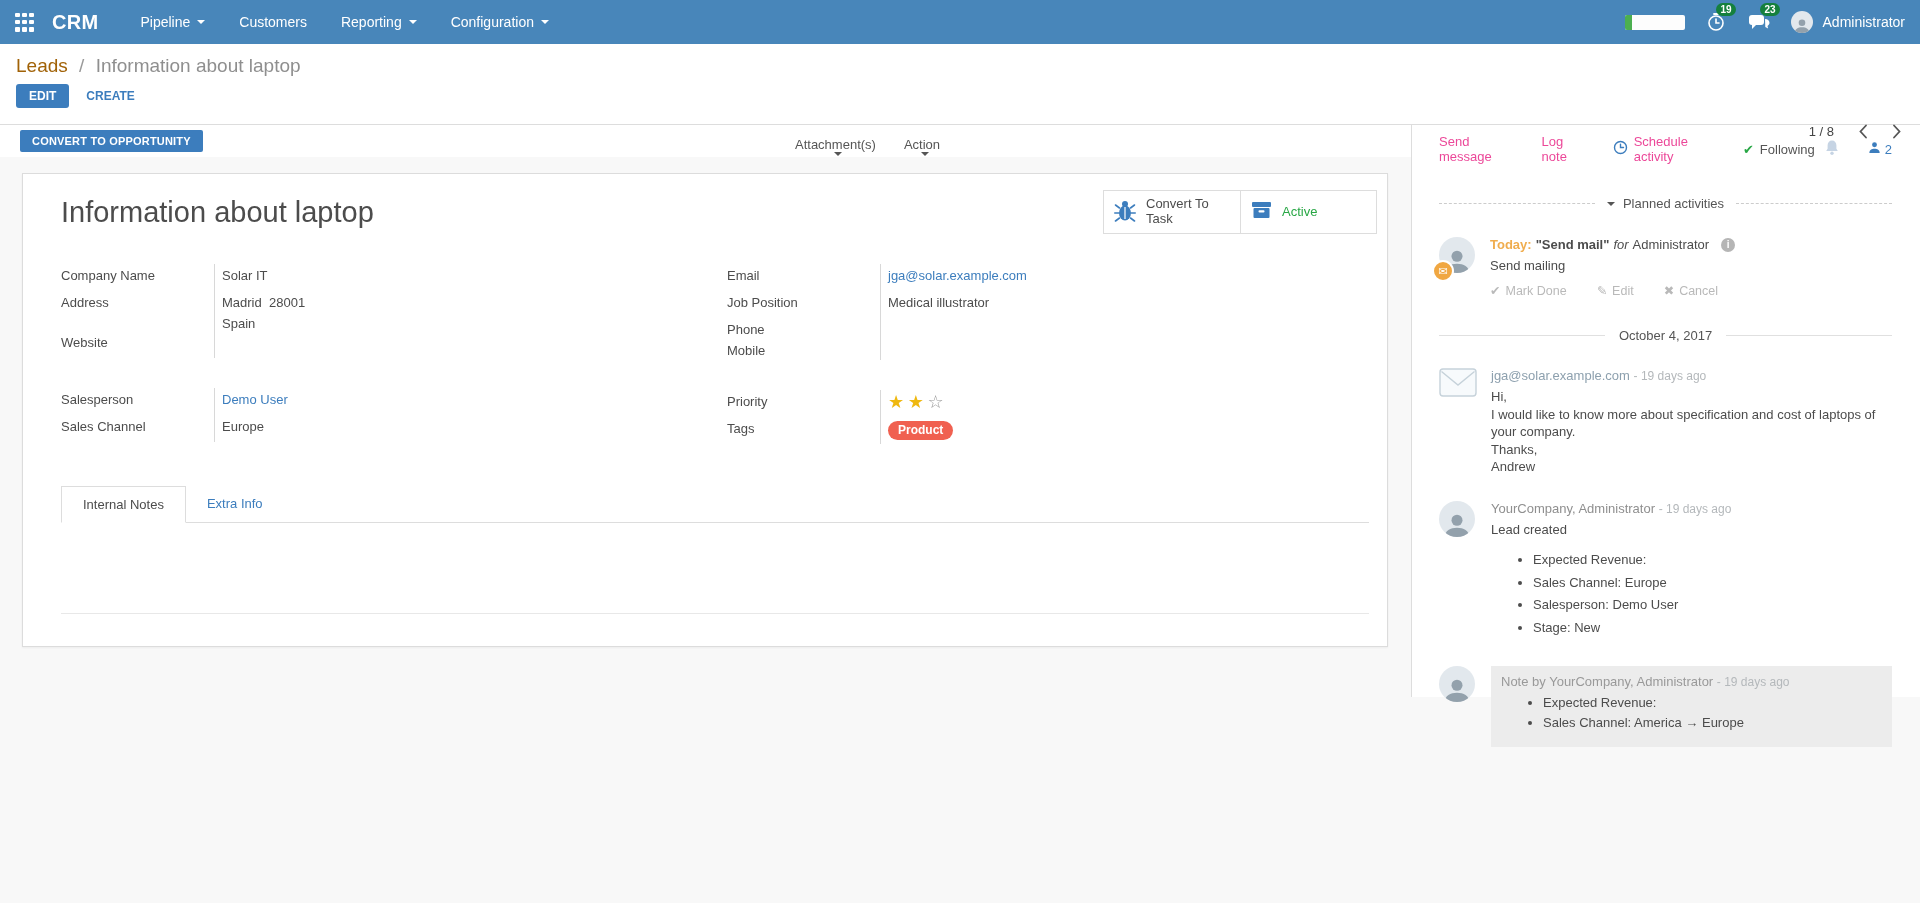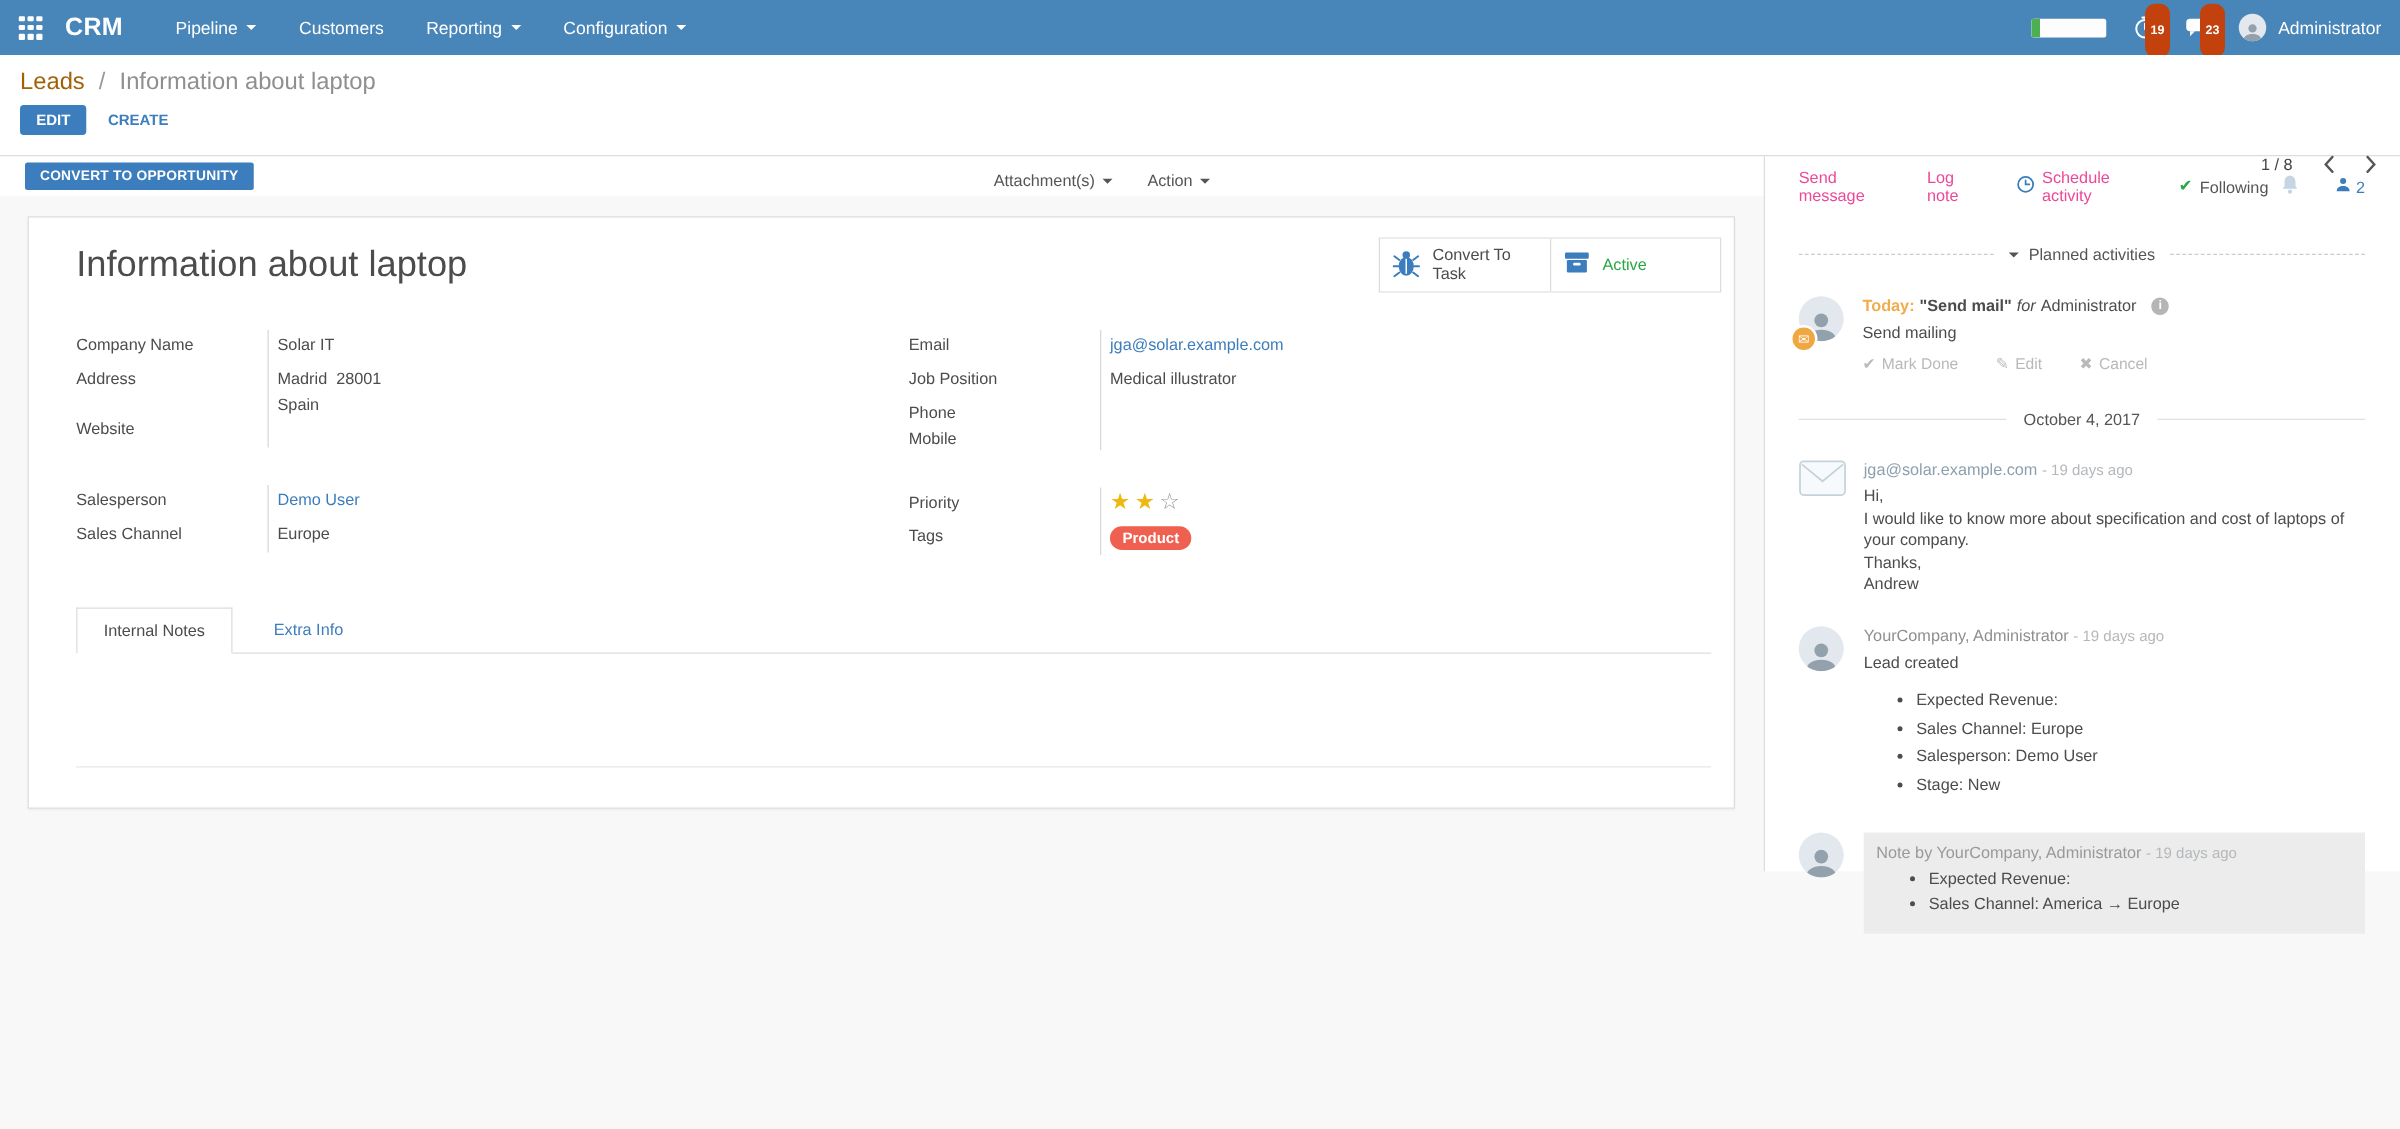--- a/index.html
+++ b/index.html
@@ -12,35 +12,35 @@
   .apps-grid { width:19px; height:19px; display:grid; grid-template-columns:repeat(3,1fr); gap:2.5px; cursor:pointer; }
   .apps-grid span { background:#fff; border-radius:1px; }
   .brand { font-size:20px; font-weight:700; margin:0 42px 0 18px; letter-spacing:.3px; cursor:pointer; }
   .nav-menu { display:flex; gap:34px; font-size:14px; }
   .nav-item { cursor:pointer; display:flex; align-items:center; }
   .caret { display:inline-block; width:0; height:0; border-left:4px solid transparent; border-right:4px solid transparent; border-top:4px solid #fff; margin-left:7px; }
   .navbar-right { margin-left:auto; display:flex; align-items:center; gap:20px; }
   .sys-progress { width:60px; height:15px; background:#fdfdfd; border-radius:2px; overflow:hidden; cursor:pointer; }
   .sys-progress i { display:block; width:7px; height:100%; background:#4caf50; }
   .systray { position:relative; cursor:pointer; display:flex; align-items:center; }
-  .sys-badge { position:absolute; top:-8px; right:-9px; background:#c2410c; color:#fff; font-size:10px; font-weight:700; border-radius:8px; padding:16px 4px; line-height:11px; }
+  .sys-badge { position:absolute; top:-8px; right:-9px; background:#15803d; color:#fff; font-size:10px; font-weight:700; border-radius:8px; padding:1px 4px; line-height:11px; }
   .avatar-sm { width:22px; height:22px; border-radius:50%; background:#e2e8ed; overflow:hidden; display:flex; align-items:flex-end; justify-content:center; cursor:pointer; }
   .user-name { font-size:14px; margin-left:-10px; cursor:pointer; }
 
   
   .control-panel { background:#fff; border-bottom:1px solid #ddd; height:81px; padding:11px 16px 0; position:relative; }
   .breadcrumb { font-size:19px; }
   .breadcrumb .bc-parent { color:#a16207; cursor:pointer; }
   .breadcrumb .bc-sep { color:#999; margin:0 6px; }
   .breadcrumb .bc-current { color:#8f8f8f; }
   .cp-row2 { margin-top:7px; display:flex; align-items:center; }
   .edit-btn { background:#3c7dbd; color:#fff; border:none; font-size:12px; font-weight:700; padding:5px 13px; border-radius:3px; cursor:pointer; font-family:inherit; }
   .create-btn { background:none; border:none; color:#3c7dbd; font-size:12px; font-weight:700; margin-left:17px; cursor:pointer; font-family:inherit; }
   .cp-dropdowns { position:absolute; left:795px; top:93px; display:flex; gap:28px; color:#555; }
-  .cp-drop { cursor:pointer; display:flex; align-items:center; }
+  .cp-drop { cursor:pointer; display:flex; align-items:center;flex-direction:column; }
   .caret-gray { display:inline-block; width:0; height:0; border-left:4px solid transparent; border-right:4px solid transparent; border-top:4px solid #555; margin-left:6px; }
   .pager { position:absolute; right:18px; top:80px; display:flex; align-items:center; gap:24px; color:#444; }
   .pg-btn { cursor:pointer; display:flex; align-items:center; }
 
   
   .main-row { display:flex; height:572px; background:#f8f8f8; }
   .form-region { flex:1; min-width:0; }
   .statusbar { background:#fff; padding:5px 0 5px 20px; height:32px; }
   .convert-opp-btn { background:#3c7dbd; color:#fff; border:none; font-size:11px; font-weight:700; letter-spacing:.2px; padding:5px 12px; border-radius:2px; cursor:pointer; font-family:inherit; }
   .sheet { margin:16px 23px 0 22px; background:#fff; border:1px solid #dcdcdc; box-shadow:0 1px 2px rgba(0,0,0,.05); height:474px; position:relative; padding:16px 18px 0 38px; }
@@ -58,21 +58,21 @@
   .flabel { width:153px; padding-top:4px; color:#4c4c4c; }
   .fval { flex:1; border-left:1px solid #d8d8d8; padding:4px 0 0 7px; }
   .fgroup2 { margin-top:30px; }
   .flink { color:#3c7dbd; cursor:pointer; }
   .star { font-size:18px; line-height:16px; cursor:pointer; }
   .star-on { color:#efb810; }
   .star-off { color:#999; }
   .tag-pill { display:inline-block; background:#f06050; color:#fff; font-size:12px; font-weight:700; border-radius:12px; padding:2px 10px 3px; }
 
   .notebook { margin-top:42px; }
-  .tab-bar { display:flex; border-bottom:1px solid #ddd;gap:12px; }
+  .tab-bar { display:flex; border-bottom:1px solid #ddd; }
   .tab { padding:10px 21px; cursor:pointer; }
   .tab.active { border:1px solid #ddd; border-bottom:1px solid #fff; margin-bottom:-1px; background:#fff; color:#4c4c4c; }
   .tab.inactive { color:#3c7dbd; }
   .tab-content { height:90px; }
   .sheet-hr { border:none; border-top:1px solid #e8e8e8; }
 
   
   .chatter { width:509px; background:#fff; border-left:1px solid #ddd; padding:9px 28px 0 27px; }
   .chatter-header { display:flex; align-items:center; }
   .ch-link { color:#ec4899; margin-right:27px; cursor:pointer; display:flex; align-items:center; gap:6px; }

